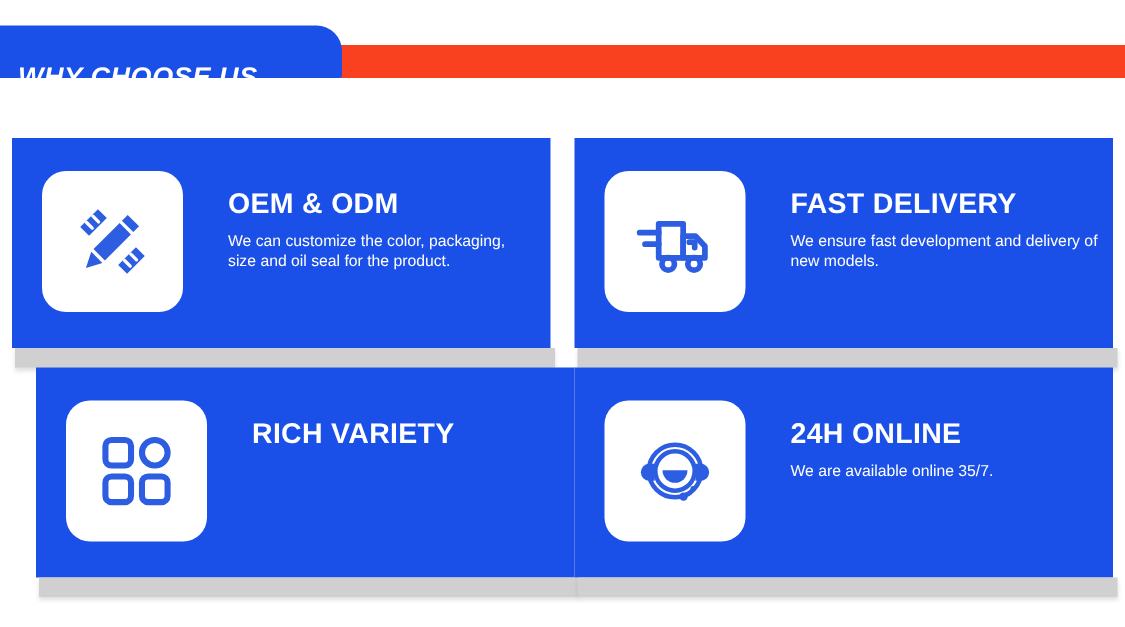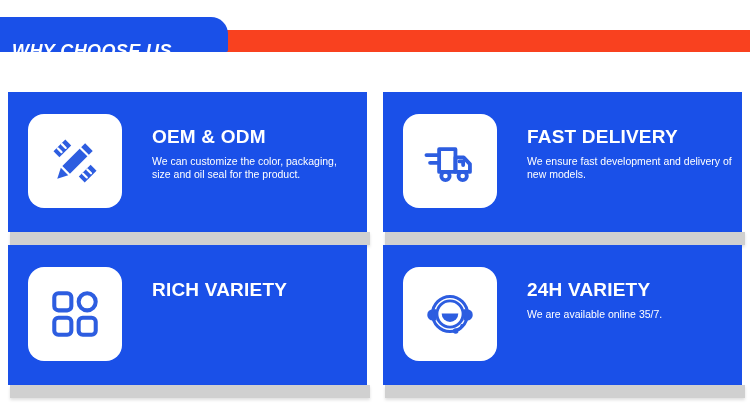--- a/index.html
+++ b/index.html
@@ -77,21 +77,21 @@
     position: absolute;
     left: 2px;
     right: -3px;
     bottom: -13px;
     height: 13px;
     background: #d0d0d0;
     box-shadow: 0 2px 3px rgba(0,0,0,0.13);
   }
   .card-pos-0 { left: 0px;   top: 0px;   }
   .card-pos-1 { left: 375px; top: 0px;   }
-  .card-pos-2 { left: 0px;   top: 153px; padding-left: 48px; }
+  .card-pos-2 { left: 16px;   top: 153px; padding-left: 48px; }
   .card-pos-3 { left: 375px; top: 153px; }
 
   .card-icon-tile {
     position: absolute;
     left: 20px;
     top: 22px;
     width: 94px;
     height: 94px;
     background: #ffffff;
     border-radius: 16px;
@@ -225,18 +225,18 @@
           <circle cx="32" cy="32" r="15" stroke="#2d5de0" stroke-width="3.4"></circle>
 
           <path d="M22.5 31.5 a9.5 9.5 0 0 0 19 0 z" fill="#2d5de0"></path>
 
           <path d="M45.5 45 a6 6 0 0 1 -5.5 5.2" stroke="#2d5de0" stroke-width="3.2" stroke-linecap="round"></path>
           <circle cx="38.5" cy="51.5" r="3.2" fill="#2d5de0"></circle>
         </svg>
       </span>
     </div>
     <div class="card-text">
-      <p class="card-title">24H VARIETY</p>
+      <p class="card-title">24H ONLINE</p>
       <p class="card-desc">We are available online 35/7.</p>
     </div>
   </div>
 
 </div>
 
 </body></html>

